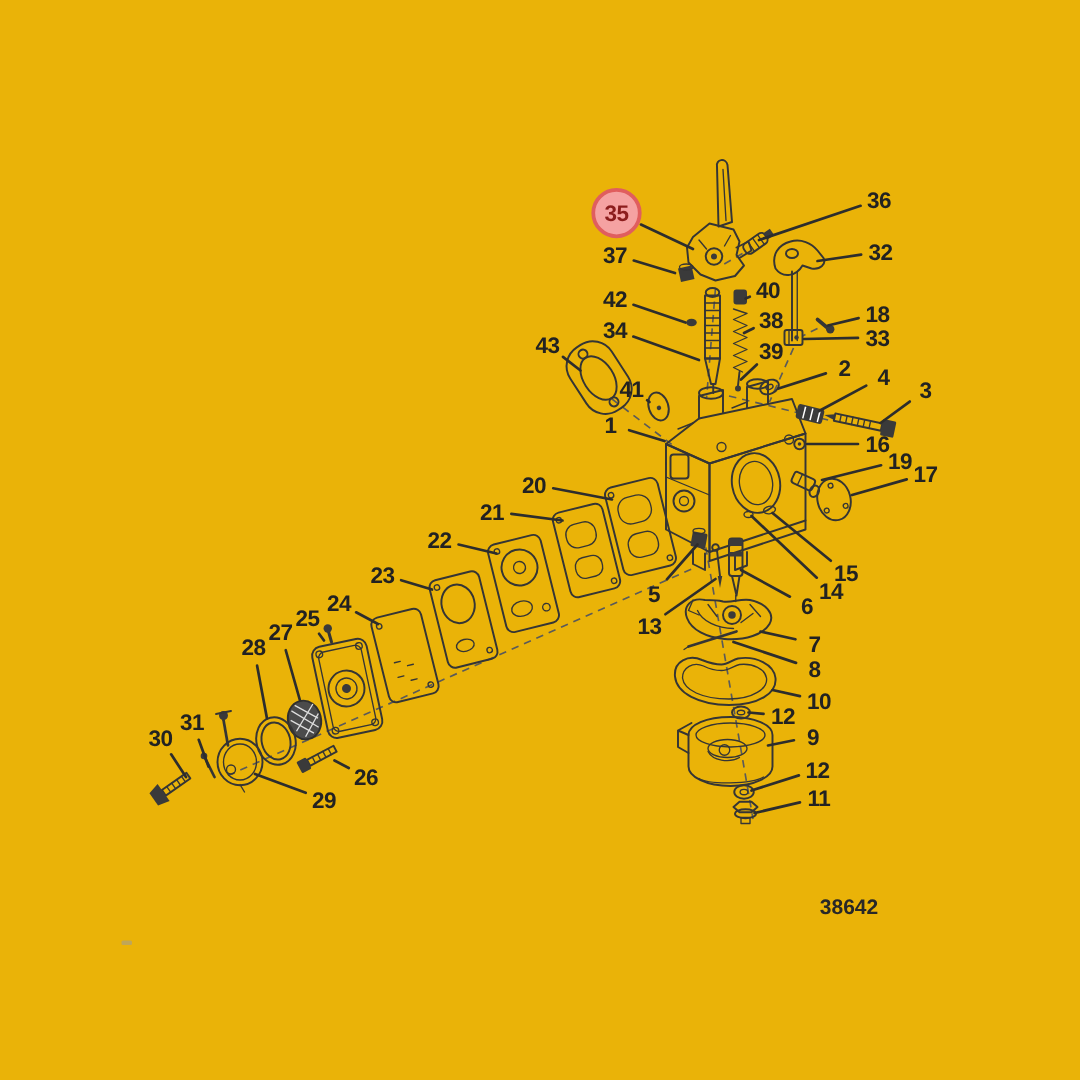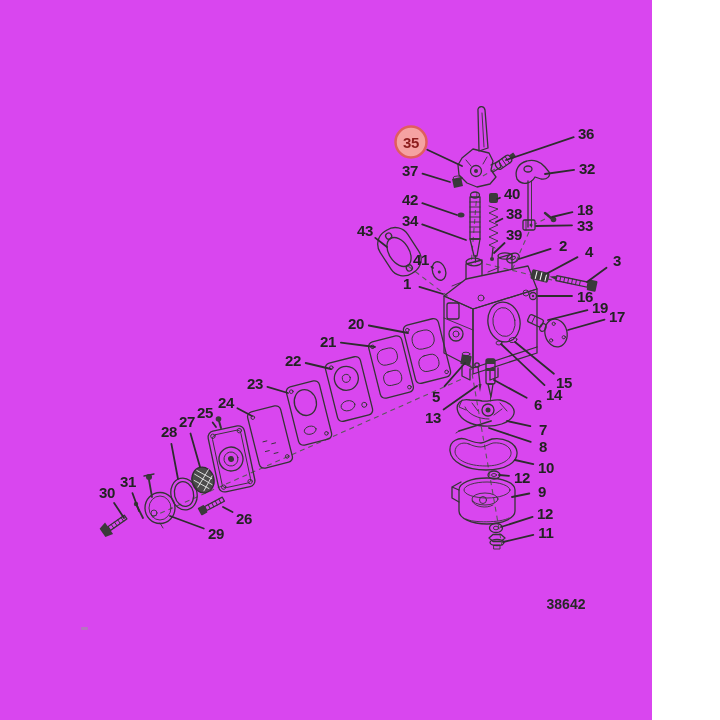--- a/index.html
+++ b/index.html
@@ -1,16 +1,16 @@
 <!DOCTYPE html>
 <html><head>
 <meta charset="utf-8">
 <style>
   html,body{margin:0;padding:0;background:#ffffff;}
-  .stage{position:relative;width:652px;height:720px;background:#d946ef;overflow:hidden;
+  .stage{position:relative;width:720px;height:720px;background:#eab308;overflow:hidden;
          font-family:"Liberation Sans",sans-serif;}
   .stage svg{position:absolute;left:0;top:0;}
   .ln{stroke:#353535;fill:none;stroke-width:1.3;stroke-linecap:round;stroke-linejoin:round;}
   .thin{stroke-width:0.9;}
   .fl{fill:#3a3a3a;stroke:none;}
   .dash{stroke:#5a5a5a;fill:none;stroke-width:1.1;stroke-dasharray:5 4;}
   .wht{stroke:#ffffff;stroke-width:1;}
   .callout-text{font-family:"Liberation Sans",sans-serif;font-weight:bold;font-size:15px;
                 letter-spacing:-0.3px;}
   .drawing-number{font-family:"Liberation Sans",sans-serif;font-weight:bold;font-size:14px;}

